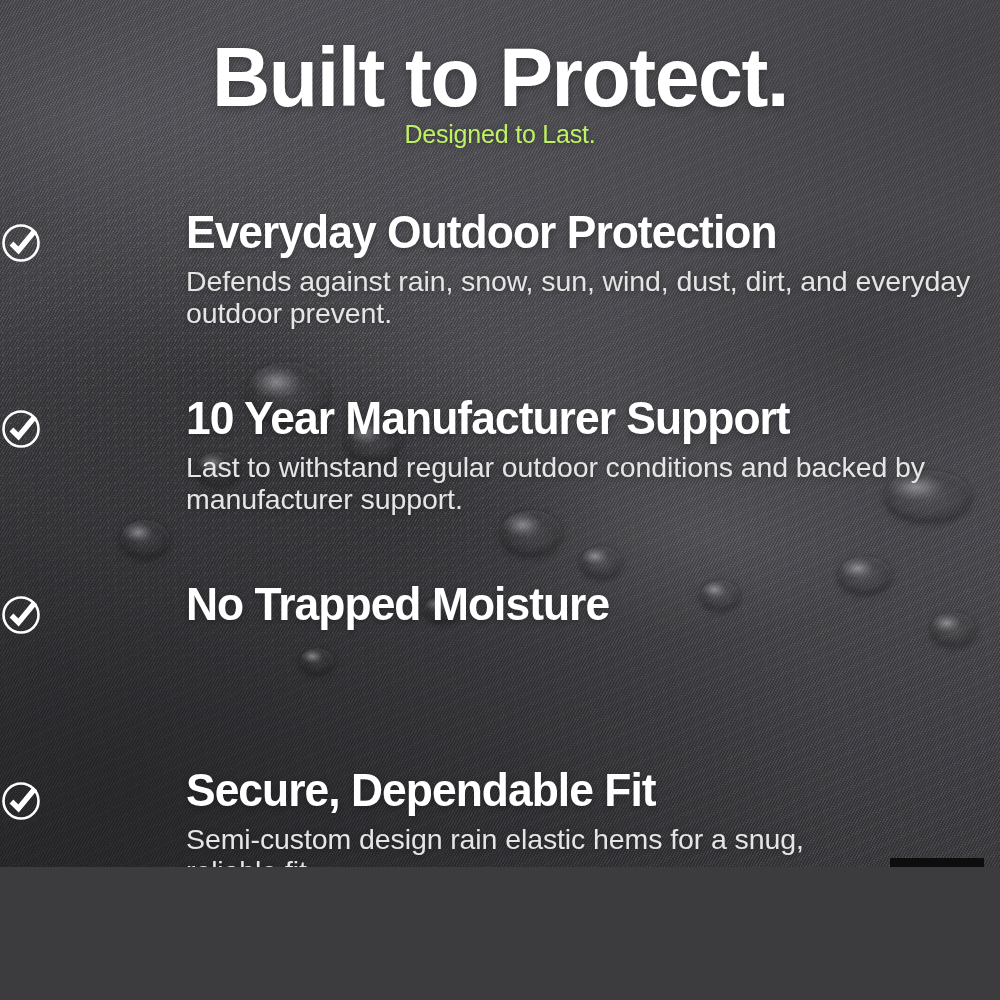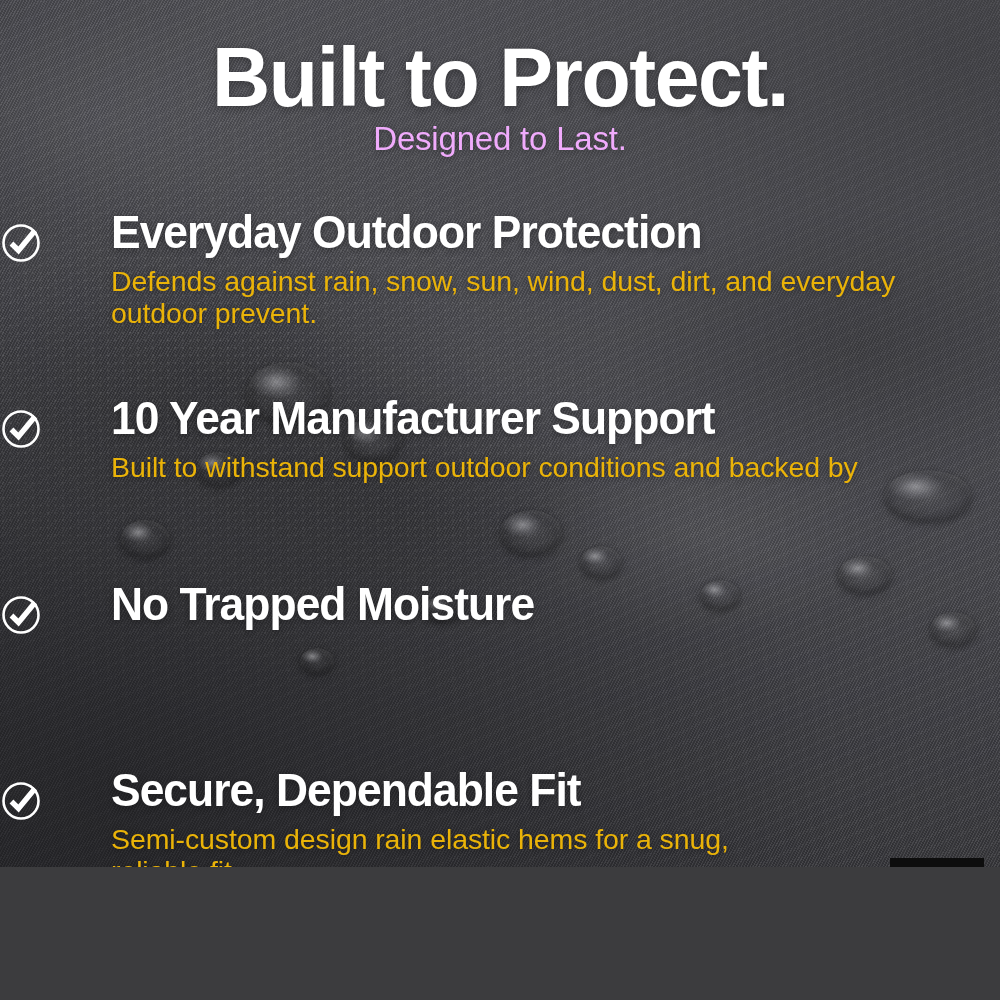--- a/index.html
+++ b/index.html
@@ -94,38 +94,38 @@
     line-height: 1.04;
     transform: scaleX(.96);
     text-shadow: 0 2px 9px rgba(0,0,0,.30);
     white-space: nowrap;
   }
   .subhead {
     position: absolute;
     top: 120px;
     left: 0; right: 0;
     text-align: center;
-    color: #f0abfc;
-    font-size: 33px;
+    color: #bef264;
+    font-size: 25px;
     font-weight: 400;
     letter-spacing: -.2px;
     text-shadow: 0 1px 6px rgba(0,0,0,.32);
     white-space: nowrap;
   }
 
   .features {
     position: absolute;
     top: 208px;
     left: 0;
     width: 1000px;
   }
   .feature {
     position: relative;
     min-height: 186px;
-    padding-left: 43px;
+    padding-left: 118px;
     box-sizing: border-box;
   }
   .check-icon {
     position: absolute;
     left: 0;
     top: 14px;
     width: 42px;
     height: 42px;
   }
   .check-icon svg { display: block; width: 42px; height: 42px; }
@@ -138,21 +138,21 @@
     font-weight: 700;
     letter-spacing: -1px;
     line-height: 1.06;
     transform: scaleX(.965);
     transform-origin: left center;
     text-shadow: 0 2px 8px rgba(0,0,0,.32);
     white-space: nowrap;
     margin: 0 0 8px 0;
   }
   .feat-desc {
-    color: #eab308;
+    color: #e5e5e5;
     font-size: 28.5px;
     font-weight: 400;
     line-height: 1.14;
     letter-spacing: -.1px;
     text-shadow: 0 1px 6px rgba(0,0,0,.34);
     margin: 0;
     max-width: 790px;
   }
   .feat-desc span { display: block; white-space: nowrap; }
 
@@ -217,21 +217,22 @@
       <div class="feature">
         <span class="check-icon">
           <svg viewBox="0 0 42 42" aria-hidden="true">
             <circle cx="21" cy="21" r="17.5" fill="none" stroke="#ffffff" stroke-width="2.6"></circle>
             <path d="M11.5 21.5 L18.5 28.5 L35 8.5" fill="none" stroke="#ffffff" stroke-width="5.4" stroke-linecap="butt" stroke-linejoin="miter"></path>
           </svg>
         </span>
         <div class="feat-body">
           <div class="feat-title">10 Year Manufacturer Support</div>
           <div class="feat-desc">
-            <span>Built to withstand support outdoor conditions and backed by</span>
+            <span>Last to withstand regular outdoor conditions and backed by</span>
+            <span>manufacturer support.</span>
           </div>
         </div>
       </div>
 
       <div class="feature">
         <span class="check-icon">
           <svg viewBox="0 0 42 42" aria-hidden="true">
             <circle cx="21" cy="21" r="17.5" fill="none" stroke="#ffffff" stroke-width="2.6"></circle>
             <path d="M11.5 21.5 L18.5 28.5 L35 8.5" fill="none" stroke="#ffffff" stroke-width="5.4" stroke-linecap="butt" stroke-linejoin="miter"></path>
           </svg>

